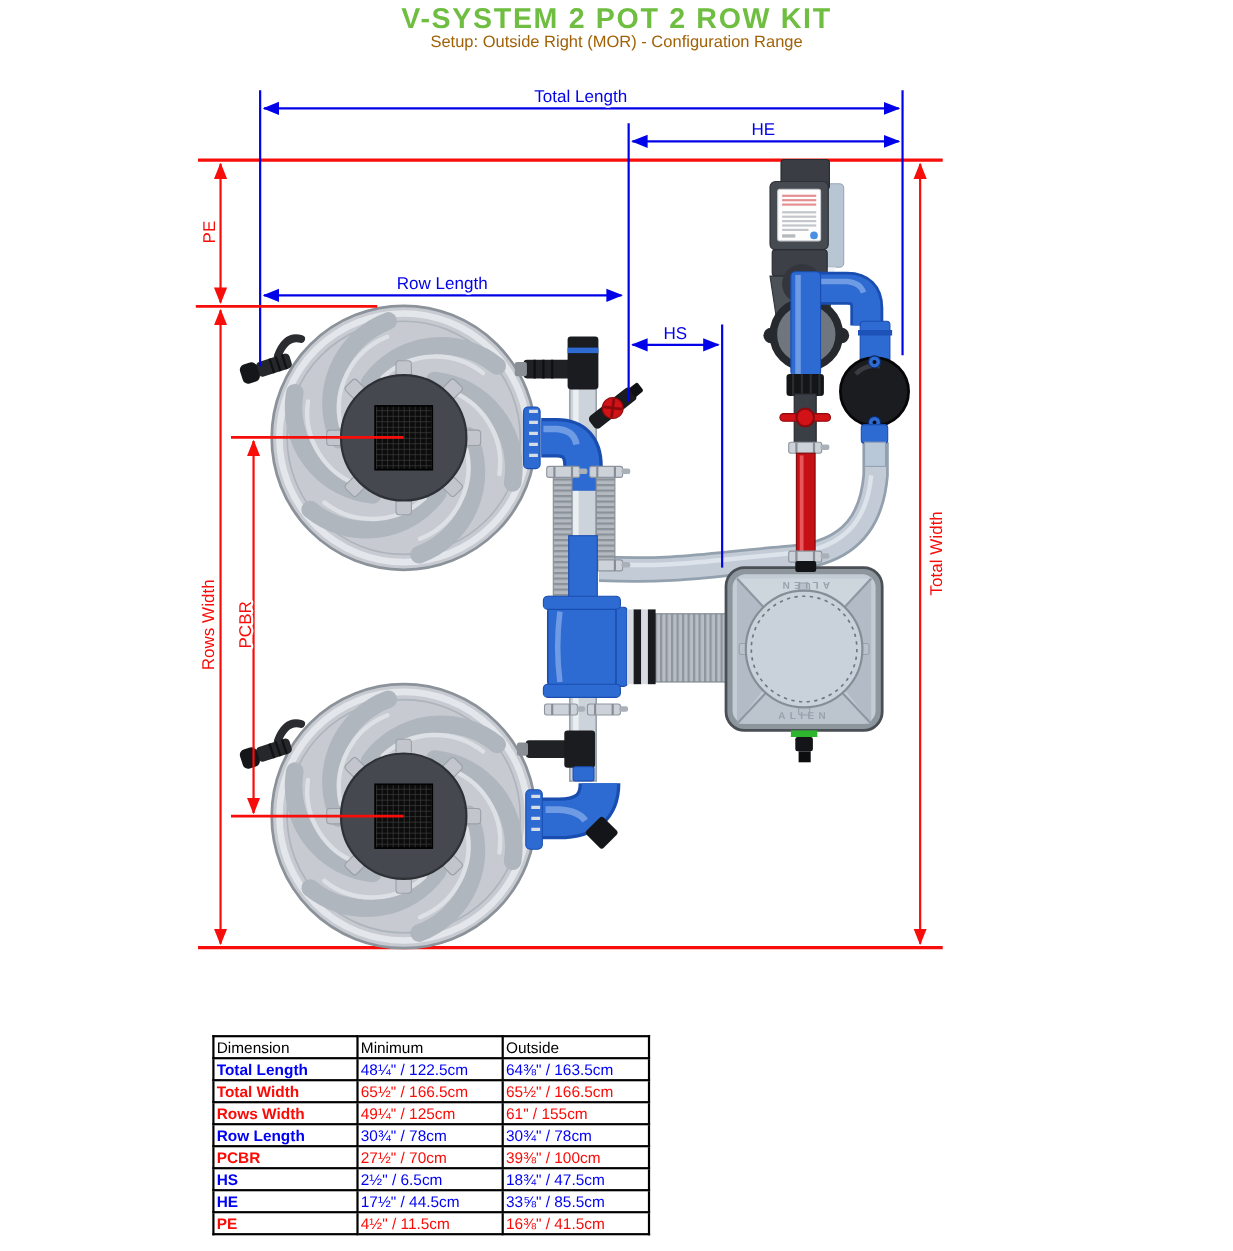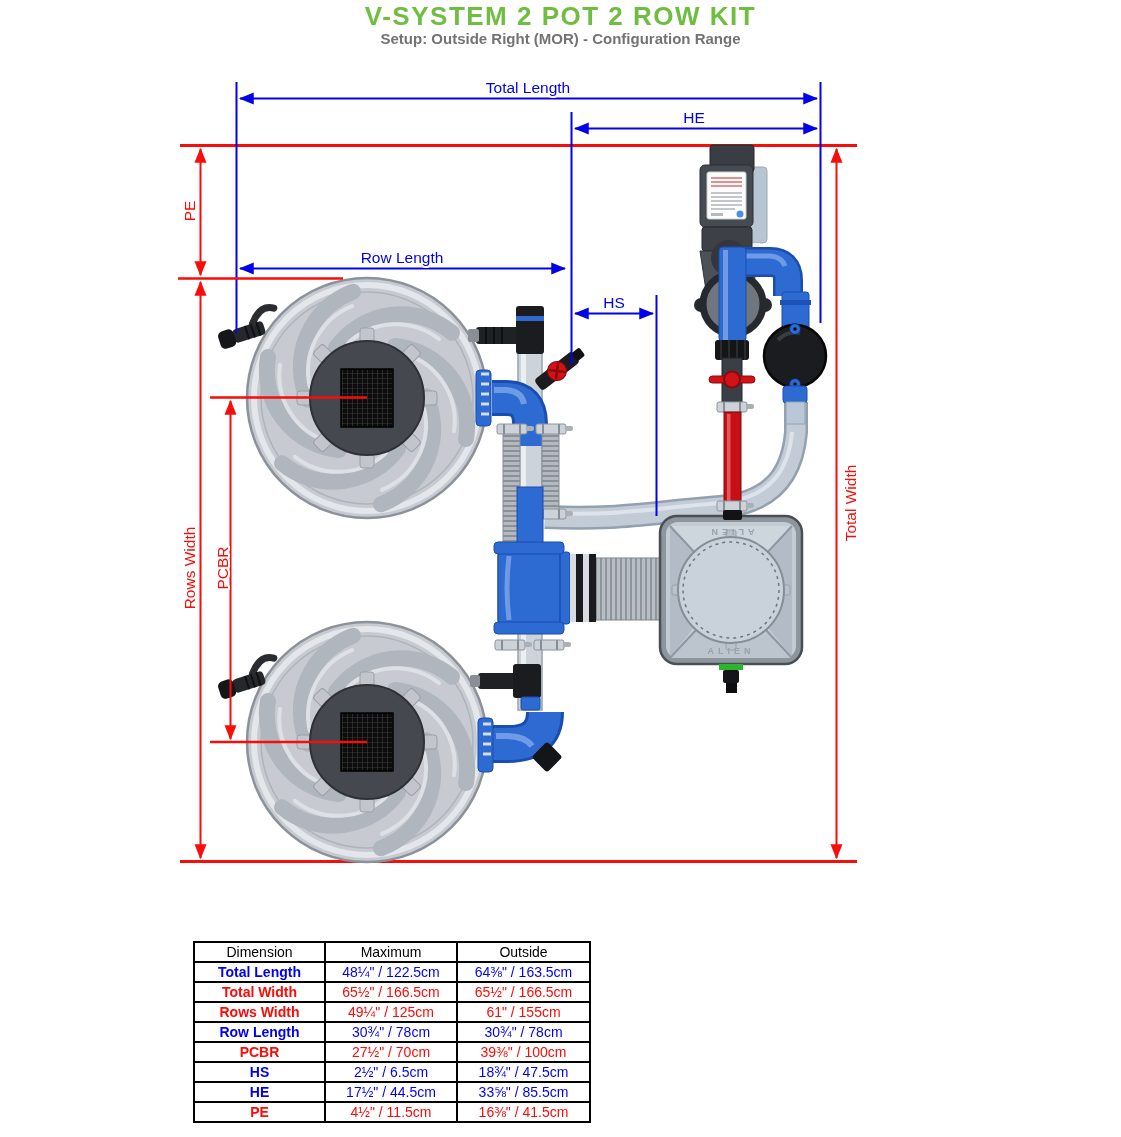--- a/index.html
+++ b/index.html
@@ -1,29 +1,29 @@
 <!DOCTYPE html>
 <html><head>
 <meta charset="utf-8">
 <style>
   html,body{margin:0;padding:0;background:#ffffff;}
   .page{position:relative;width:1121px;height:1136px;background:#fff;overflow:hidden;
         font-family:"Liberation Sans", sans-serif;}
   .hdr{position:absolute;top:2px;left:0;width:100%;text-align:center;}
   .hdr h1{margin:0;font-size:26px;font-weight:bold;letter-spacing:1.5px;line-height:28px;}
-  .hdr h2{margin:0;font-size:15px;font-weight:bold;color:#737373;line-height:18px;}
+  .hdr h2{margin:0;font-size:15px;font-weight:normal;color:#a16207;line-height:18px;}
   svg.diag{position:absolute;top:0;left:0;}
   .dimtxt{font-size:15.5px;font-family:"Liberation Sans",sans-serif;
           paint-order:stroke fill;stroke:#ffffff;stroke-width:4px;stroke-linejoin:round;}
   .brand{font-size:9px;font-weight:bold;letter-spacing:4px;fill:#97a2ae;
          font-family:"Liberation Sans",sans-serif;}
   table.dims{position:absolute;left:193px;top:941px;border-collapse:collapse;
              table-layout:fixed;font-size:14px;}
-  table.dims th,table.dims td{border:2px solid #000;height:18px;padding:0 14px;
-             text-align:center;white-space:nowrap;overflow:hidden;line-height:17px;}
+  table.dims th,table.dims td{border:2px solid #000;height:18px;padding:0 2px;
+             text-align:left;white-space:nowrap;overflow:hidden;line-height:17px;}
   table.dims th{font-weight:normal;color:#000;}
   td.dimname{font-weight:bold;}
   .c0{width:131px;} .c1{width:132px;} .c2{width:133px;}
 </style>
 </head>
 <body>
 
 <div class="page">
 
   <div class="hdr">
@@ -317,21 +317,21 @@
 
   <table class="dims">
     <colgroup>
         <col class="c0">
         <col class="c1">
         <col class="c2">
       </colgroup>
     <tbody>
         <tr>
       <th>Dimension</th>
-      <th>Maximum</th>
+      <th>Minimum</th>
       <th>Outside</th>
     </tr>
     <tr style="color: rgb(0, 0, 245);">
       <td class="dimname">Total Length</td>
       <td>48¼" / 122.5cm</td>
       <td>64⅜" / 163.5cm</td>
     </tr>
     <tr style="color: rgb(251, 10, 6);">
       <td class="dimname">Total Width</td>
       <td>65½" / 166.5cm</td>

